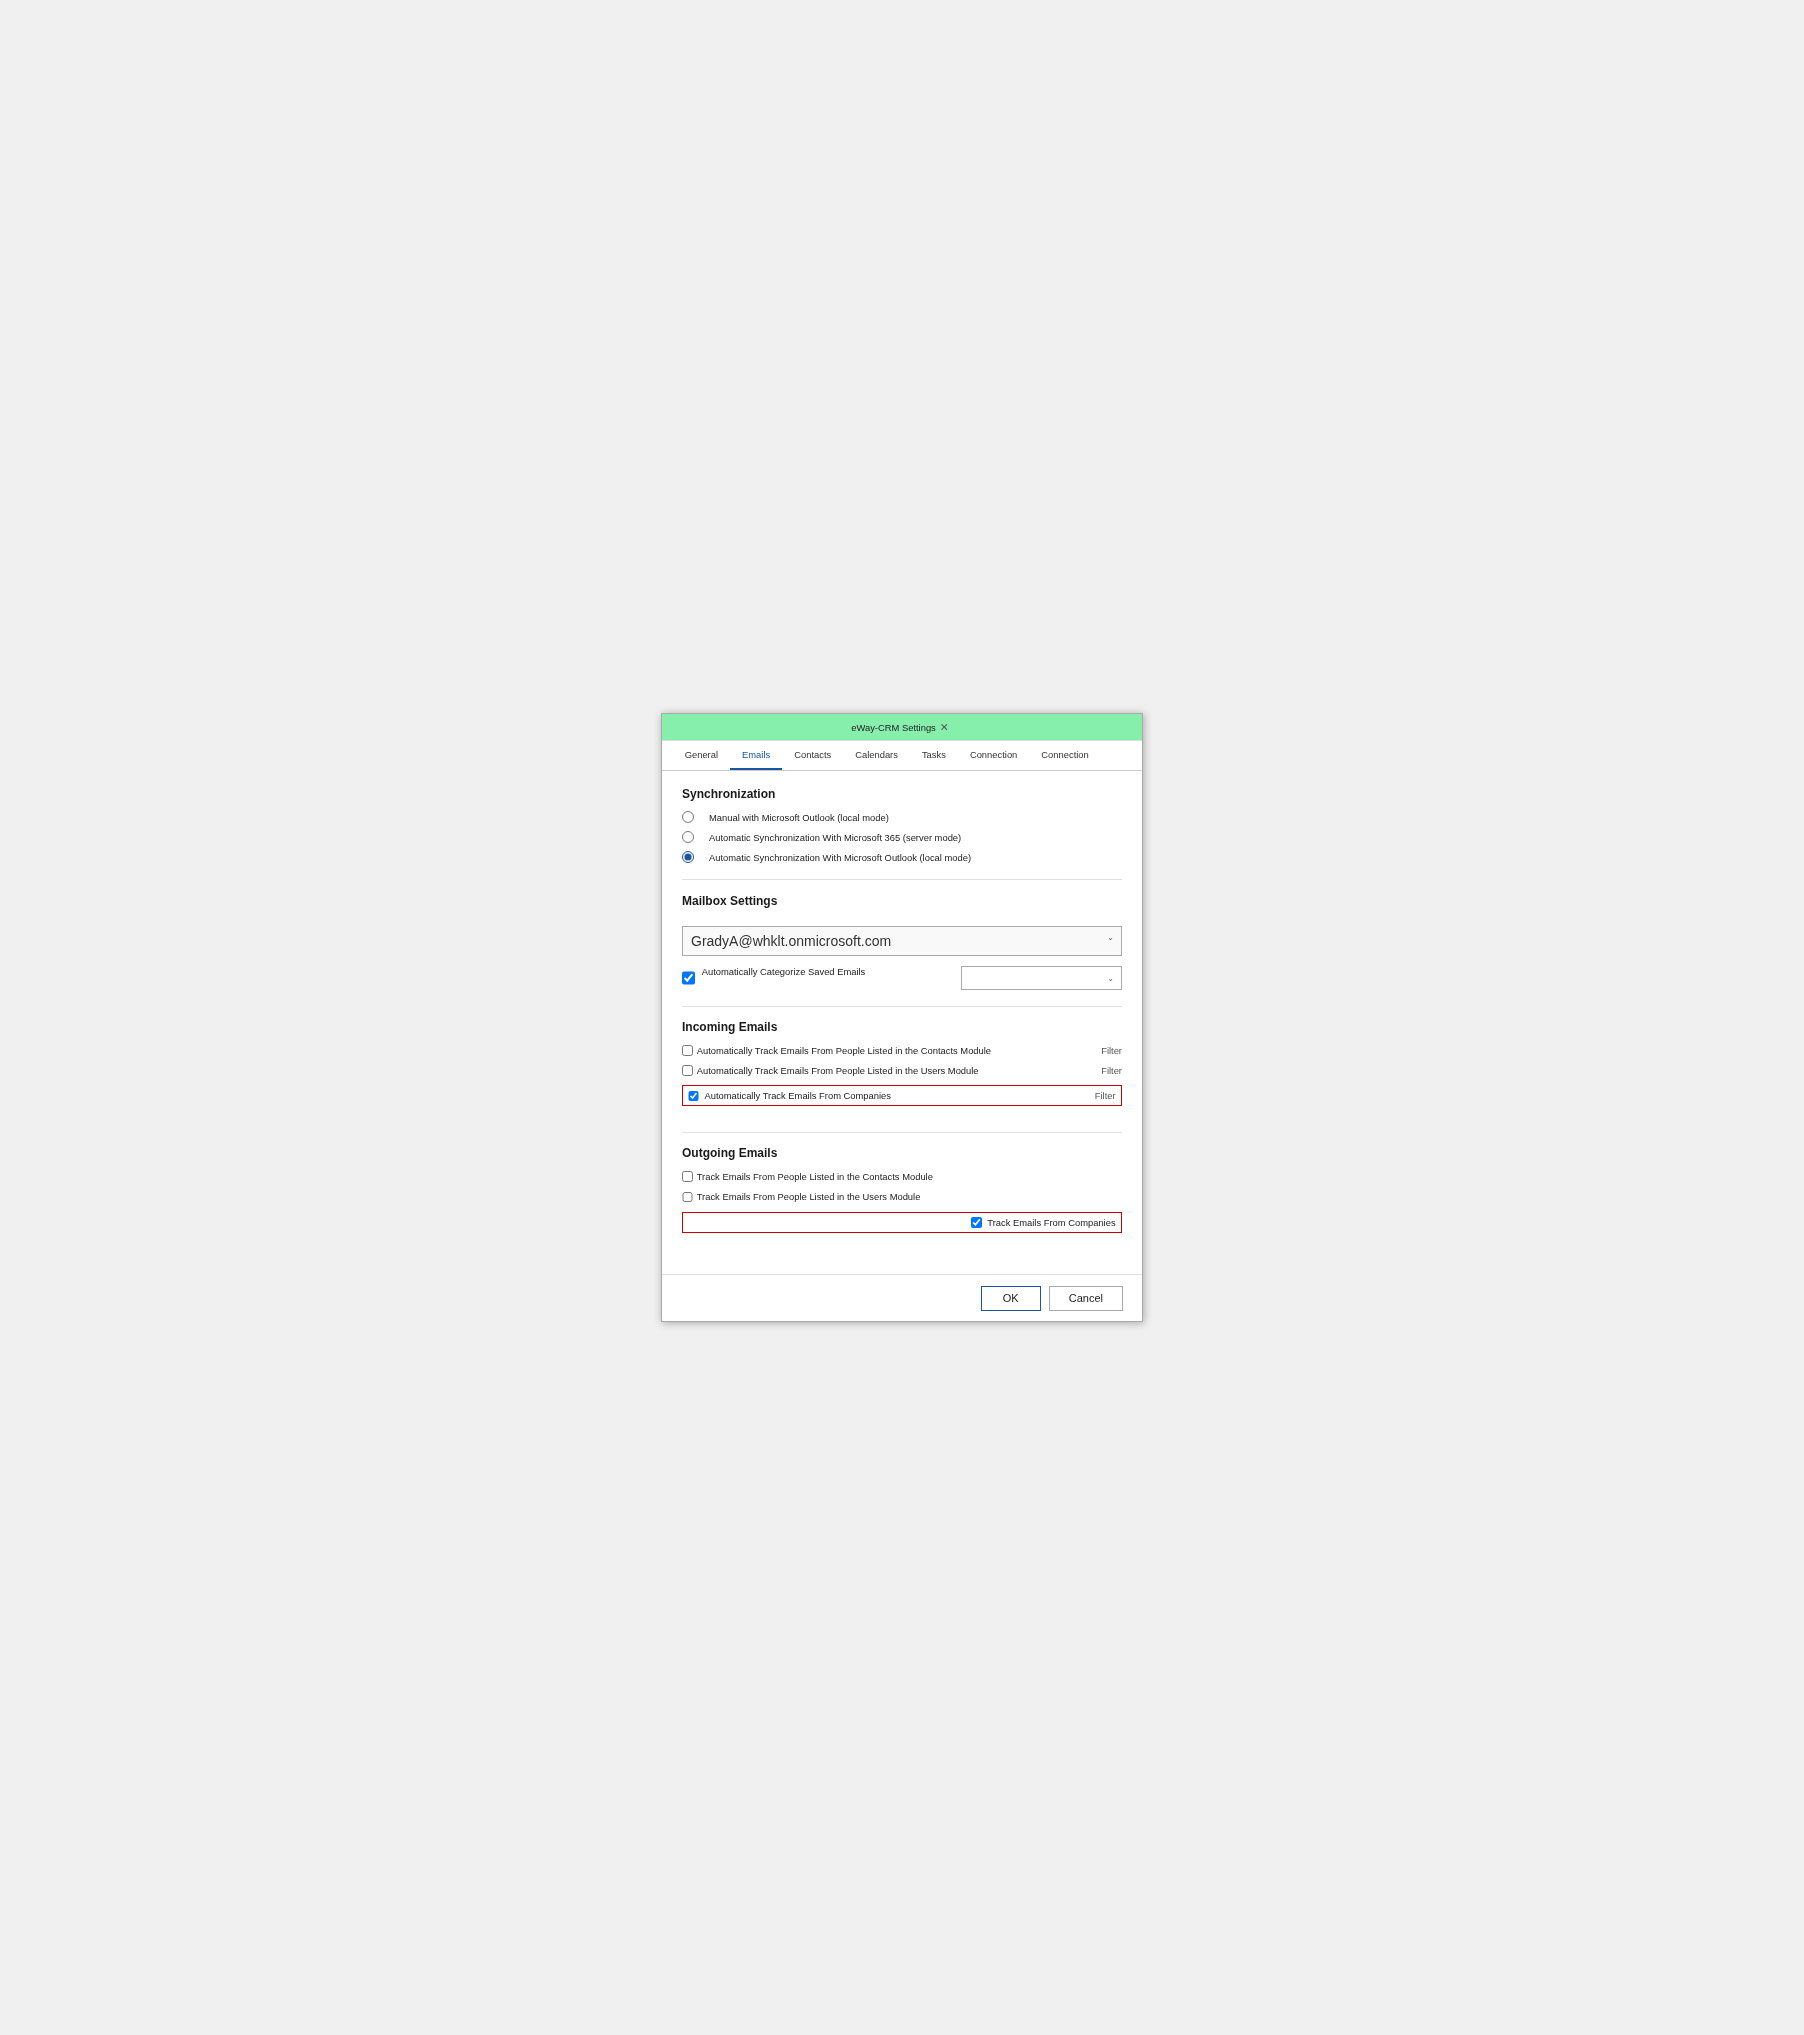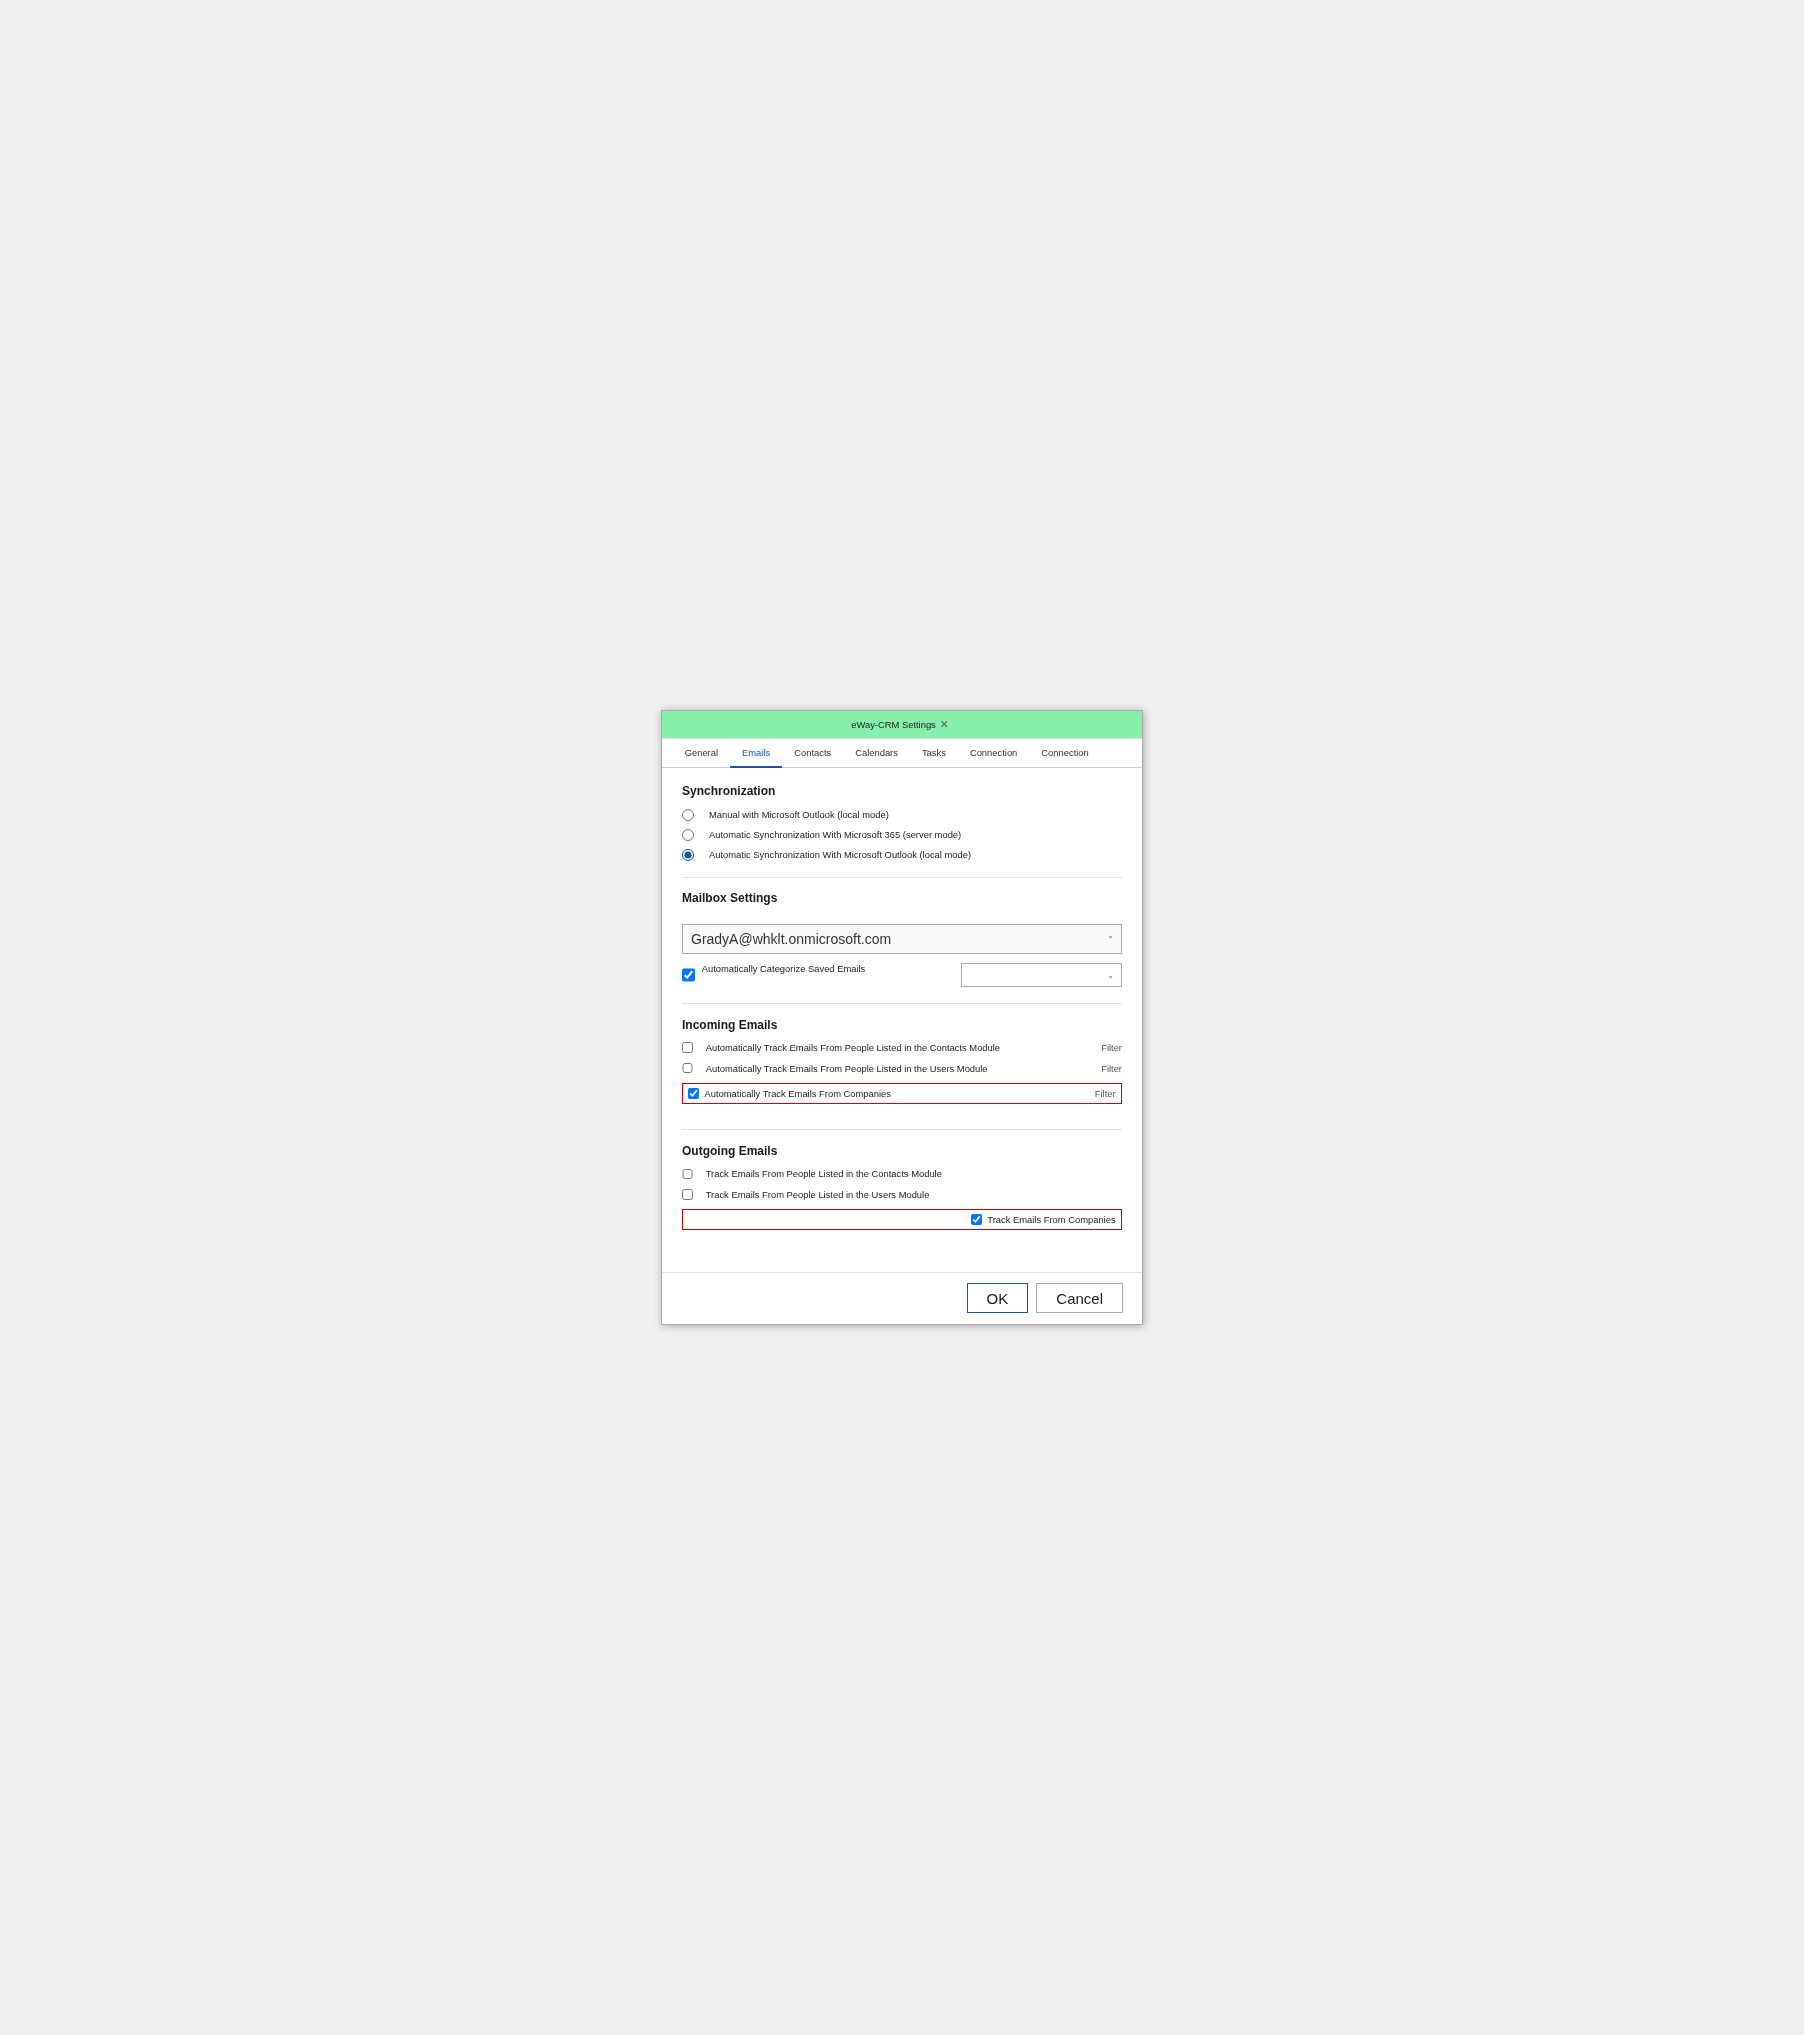--- a/index.html
+++ b/index.html
@@ -174,21 +174,21 @@
     .email-option-row {
       display: flex;
       align-items: center;
       justify-content: space-between;
       margin-bottom: 9.4px;
     }
 
     .email-option-left {
       display: flex;
       align-items: center;
-      gap: 13px;
+      gap: 4px;
       font-size: 9.4px;
       color: #222;
     }
 
     .email-option-left input[type="checkbox"] {
       width: 10.7px;
       height: 10.7px;
       cursor: pointer;
     }
 
@@ -215,21 +215,21 @@
     .footer {
       display: flex;
       justify-content: flex-end;
       gap: 8px;
       padding: 10.7px 19px;
       border-top: 0.7px solid #e0e0e0;
     }
 
     .btn {
       padding: 5.4px 19px;
-      font-size: 15px;
+      font-size: 11px;
       cursor: pointer;
       border: 0.7px solid #aaa;
       background: #fff;
       color: #222;
       min-width: 60px;
     }
 
     .btn-ok {
       border: 1.3px solid #1a56a0;
       background: #fff;

